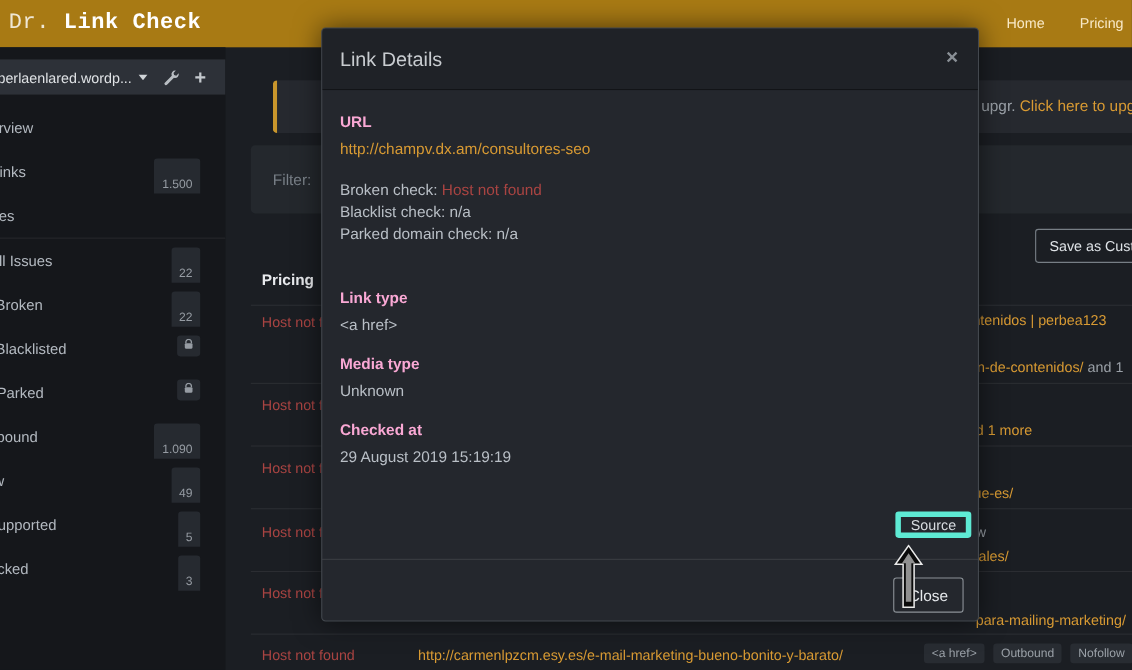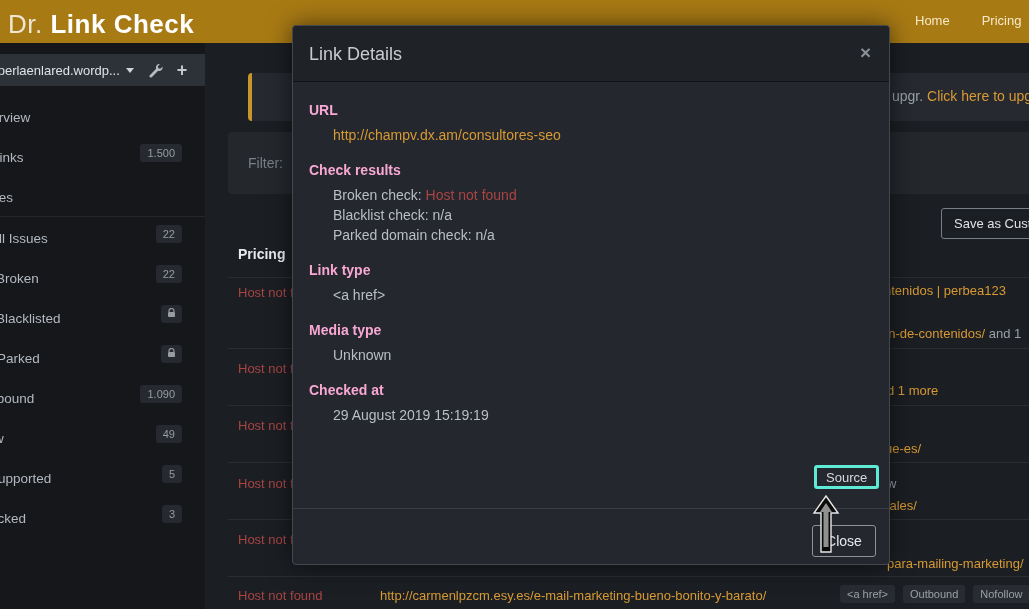--- a/index.html
+++ b/index.html
@@ -5,35 +5,35 @@
   * { margin:0; padding:0; box-sizing:border-box; }
   html,body { width:1029px; height:609px; }
   body {
     position:relative; overflow:hidden;
     background:#1b1e23;
     font-family:"Liberation Sans", sans-serif;
     -webkit-font-smoothing:antialiased;
   }
   
   .topbar { position:absolute; left:0; top:0; width:1029px; height:43px; background:#a87a14; z-index:3; }
-  .logo { position:absolute; left:8px; top:9px; font-size:26px; color:rgba(255,255,255,.82); letter-spacing:.5px; }
+  .logo { position:absolute; left:8px; top:9px; font-size:20px; color:rgba(255,255,255,.82); letter-spacing:.5px;font-family:Liberation Mono, monospace; }
   .logo b { color:#fff; font-weight:bold; }
   .topnav { position:absolute; top:13px; left:915px; display:flex; gap:32px; }
   .topnav .nav-link { color:rgba(255,242,214,.92); font-size:13px; white-space:nowrap; }
   
   .sidebar { position:absolute; left:0; top:43px; width:205px; height:566px; background:#15171b; overflow:hidden; z-index:4; }
   .projectbar { position:absolute; left:0; top:11px; width:205px; height:32px; background:#2d3138; display:flex; align-items:center; }
   .projectname { color:#dfe2e5; font-size:13px; white-space:nowrap; margin-left:-24px; }
   .caret { width:0; height:0; border-left:4px solid transparent; border-right:4px solid transparent; border-top:5px solid #cfd3d7; margin-left:6px; }
   .tool-ic { margin-left:14px; display:inline-flex; }
   .plus { color:#c3c8cd; font-size:18px; font-weight:bold; margin-left:14px; line-height:1; }
   .sb-nav { position:absolute; top:53px; left:0; width:205px; }
   .sb-item { position:relative; height:40px; padding-top:12px; overflow:hidden; white-space:nowrap; }
   .sb-item .lbl { font-size:13.5px; color:#b3b9c0; display:inline-block; }
-  .sb-badge { position:absolute; right:23px; top:8px; background:#262a30; color:#969ca3; font-size:11px; padding:3px 7px; border-radius:3px; }
+  .sb-badge { position:absolute; right:23px; top:8px; background:#262a30; color:#969ca3; font-size:11px; padding:18px 7px; border-radius:3px; }
   .sb-badge.lock { padding:3px 6px; }
   .sb-divider { height:1px; background:rgba(255,255,255,.07); margin:0 0 0 0; }
   
   .bg-panel { position:absolute; background:#26292f; border-radius:4px; z-index:1; }
   .alert-box { left:248px; top:73px; width:790px; height:48px; border-left:4px solid #c9962c; }
   .alert-text { position:absolute; left:640px; top:15px; font-size:14px; color:#9aa0a7; white-space:nowrap; }
   .alert-text .upg { color:#d89a33; }
   .filter-panel { left:228px; top:132px; width:810px; height:62px; background:#24282d; }
   .filter-label { position:absolute; left:20px; top:23px; font-size:14px; color:#787f87; }
   .save-btn { position:absolute; left:941px; top:208px; height:31px; width:120px; border:1px solid #777e85; border-radius:3px; background:transparent; color:#dfe3e7; font-size:13px; padding:0 12px; text-align:left; white-space:nowrap; z-index:1; font-family:"Liberation Sans",sans-serif; }
@@ -44,23 +44,23 @@
   .orange { color:#d89a33; }
   .grey { color:#9aa0a7; }
   .chip { display:inline-block; background:#282c32; color:#9aa0a7; font-size:11px; padding:3px 7px; border-radius:3px; margin-right:8px; }
   
   .modal { position:absolute; left:292px; top:25px; width:598px; height:540px; background:#24272d; border:1px solid #43484e; border-radius:4px; box-shadow:0 0 24px rgba(0,0,0,.55); z-index:10; }
   .modal-header { position:absolute; left:0; top:0; width:100%; height:56px; background:#1f2227; border-bottom:1px solid rgba(0,0,0,.45); border-radius:4px 4px 0 0; }
   .modal-title { position:absolute; left:16px; top:18px; font-size:18px; color:#c8ccd0; }
   .modal-x { position:absolute; right:18px; top:17px; color:#8a9096; font-size:19px; font-weight:bold; cursor:pointer; line-height:1; }
   .sec { position:absolute; left:16px; }
   .sec .sec-label { font-size:14px; font-weight:bold; color:#f9a8d4; margin-bottom:7px; }
-  .sec .sec-val { font-size:14px; color:#b9bfc6; line-height:20px;margin-left:24px; }
+  .sec .sec-val { font-size:14px; color:#b9bfc6; line-height:20px; }
   .sec .sec-val.link { color:#d89a33; }
-  .src-btn { position:absolute; left:521px; top:439px; height:24px; padding:0 9px; background:transparent; border:3px solid #5eead4; border-radius:3px; color:#d7dbdf; font-size:13px; font-family:"Liberation Sans",sans-serif; }
+  .src-btn { position:absolute; left:521px; top:439px; height:24px; padding:0 9px; background:transparent; border:5px solid #5eead4; border-radius:3px; color:#d7dbdf; font-size:13px; font-family:"Liberation Sans",sans-serif; }
   .modal-footer-line { position:absolute; left:0; top:482px; width:100%; height:1px; background:rgba(255,255,255,.1); }
   .close-btn { position:absolute; left:519px; top:499px; width:64px; height:32px; background:transparent; border:1px solid #8c9298; border-radius:3px; color:#e6e9ec; font-size:14px; font-family:"Liberation Sans",sans-serif; }
   
   .cursor-arrow { position:absolute; left:811px; top:495px; z-index:20; }
 </style>
 </head>
 <body>
 
 <div class="topbar">
   <div class="logo"><span>Dr.</span> <b>Link Check</b></div>
@@ -144,21 +144,20 @@
     <div class="modal-title">Link Details</div>
     <div class="modal-x">×</div>
   </div>
 
   <div class="sec" style="top:76px">
     <div class="sec-label">URL</div>
     <div class="sec-val link">http://champv.dx.am/consultores-seo</div>
   </div>
 
   <div class="sec" style="top:136px">
-    <div class="sec-label">Check results</div>
     <div class="sec-val"><span>Broken check: </span><span class="red">Host not found</span></div>
     <div class="sec-val">Blacklist check: n/a</div>
     <div class="sec-val">Parked domain check: n/a</div>
   </div>
 
   <div class="sec" style="top:296px">
     <div class="sec-label">Media type</div>
     <div class="sec-val">Unknown</div>
   </div>
 

